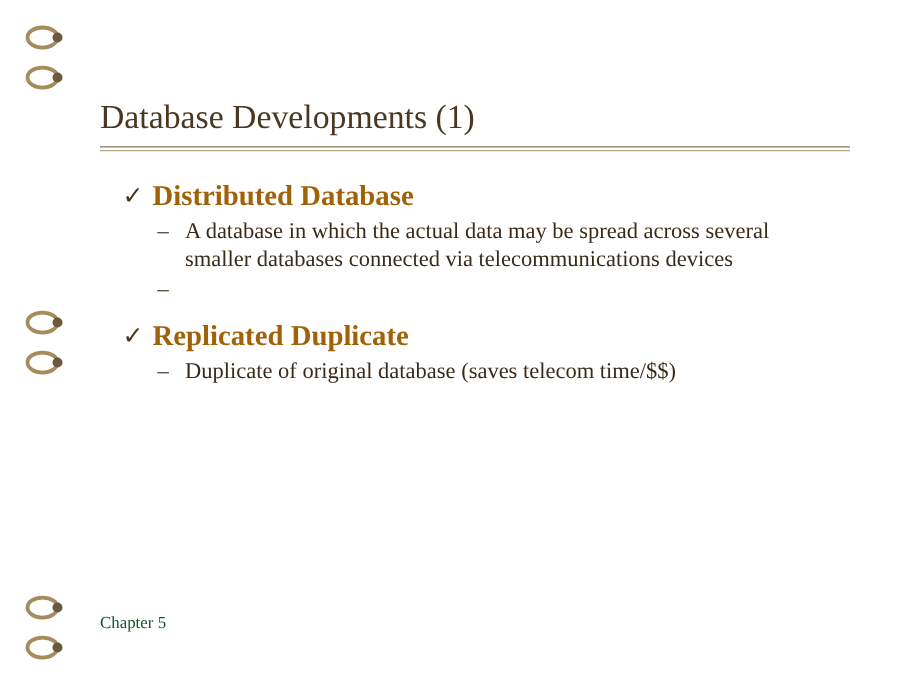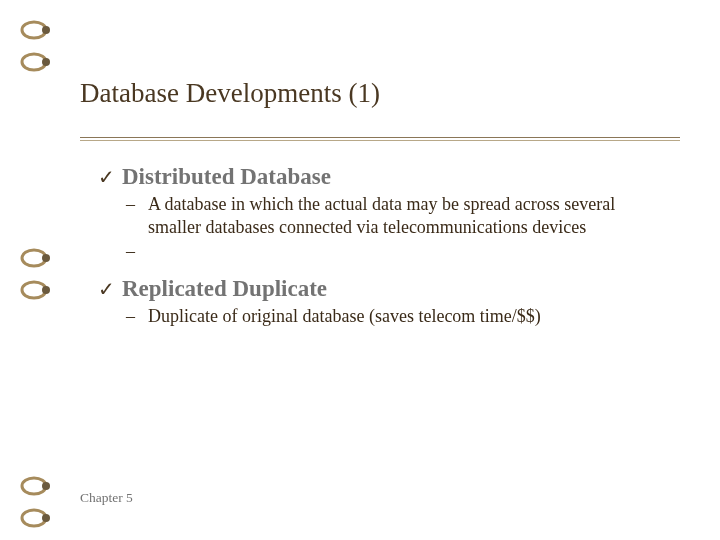--- a/index.html
+++ b/index.html
@@ -27,21 +27,21 @@
   .slide {
     position: absolute;
     left: 80px;
     top: 78px;
     width: 600px;
   }
   .title {
     font-size: 27px;
     font-weight: normal;
     color: #4a3822;
-    margin-bottom: 28px;
+    margin-bottom: 8px;
   }
   .hr1 {
     border: none;
     border-top: 1px solid #8a7658;
     margin-bottom: 2px;
   }
   .hr2 {
     border: none;
     border-top: 1px solid #b8a888;
     margin-bottom: 22px;
@@ -56,21 +56,21 @@
   .topic .check {
     font-size: 20px;
     line-height: 28px;
     color: #4a3822;
     width: 18px;
     flex-shrink: 0;
   }
   .topic .topic-text {
     font-size: 23px;
     font-weight: bold;
-    color: #737373;
+    color: #a16207;
     line-height: 28px;
   }
   .subs {
     margin-left: 46px;
     margin-bottom: 12px;
   }
   .sub {
     display: flex;
     align-items: flex-start;
     gap: 8px;
@@ -86,21 +86,21 @@
   .sub .sub-text {
     max-width: 520px;
   }
   .footer {
     position: absolute;
     left: 80px;
     bottom: 34px;
     width: 600px;
     display: flex;
     font-size: 13.5px;
-    color: #737373;
+    color: #14532d;
     flex-direction: column;
   }
   .footer .center { text-align: center; flex: 1; }
   .footer .left { text-align: left; width: 160px; }
   .footer .right { text-align: right; width: 180px; }
 </style>
 </head>
 <body>
 
 <div class="binder">

